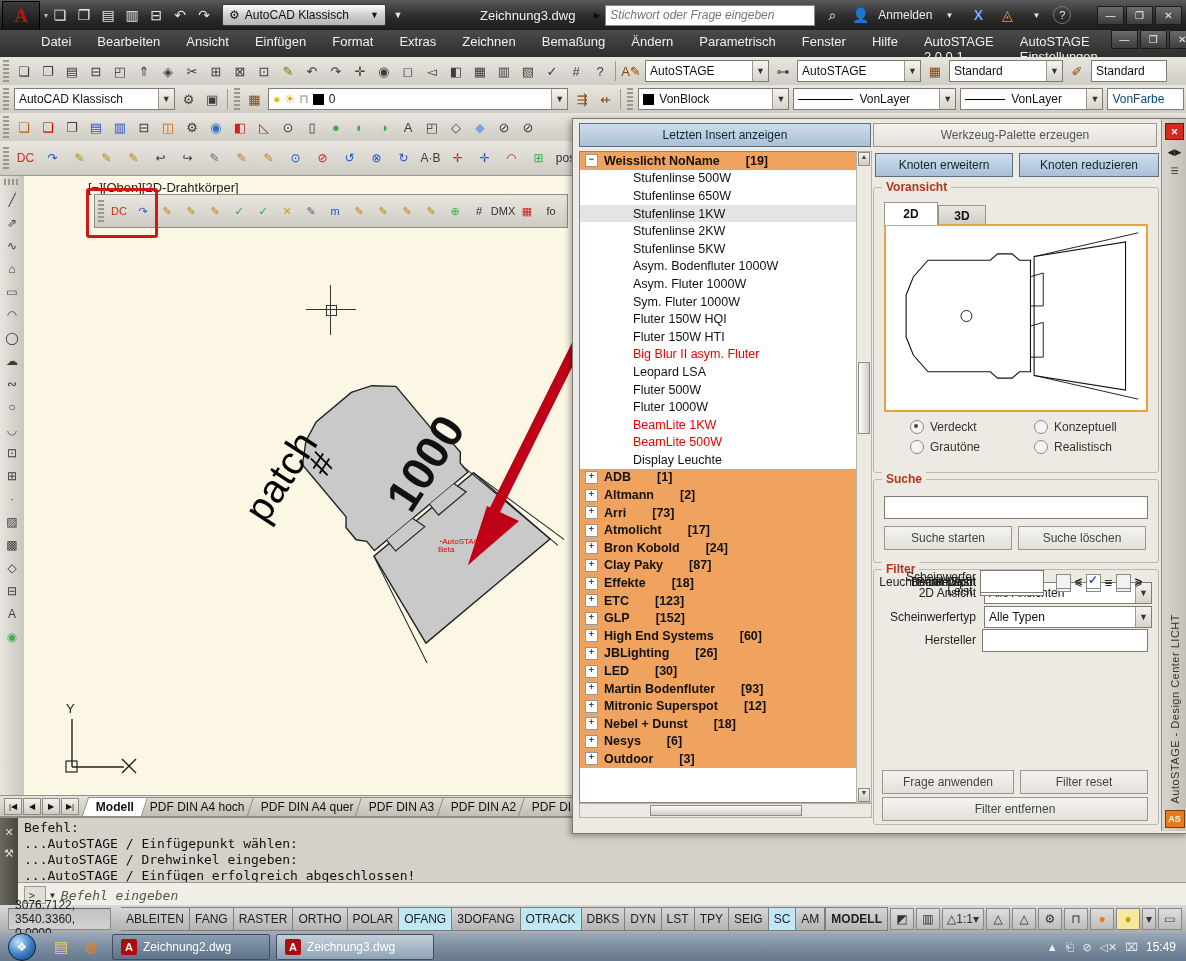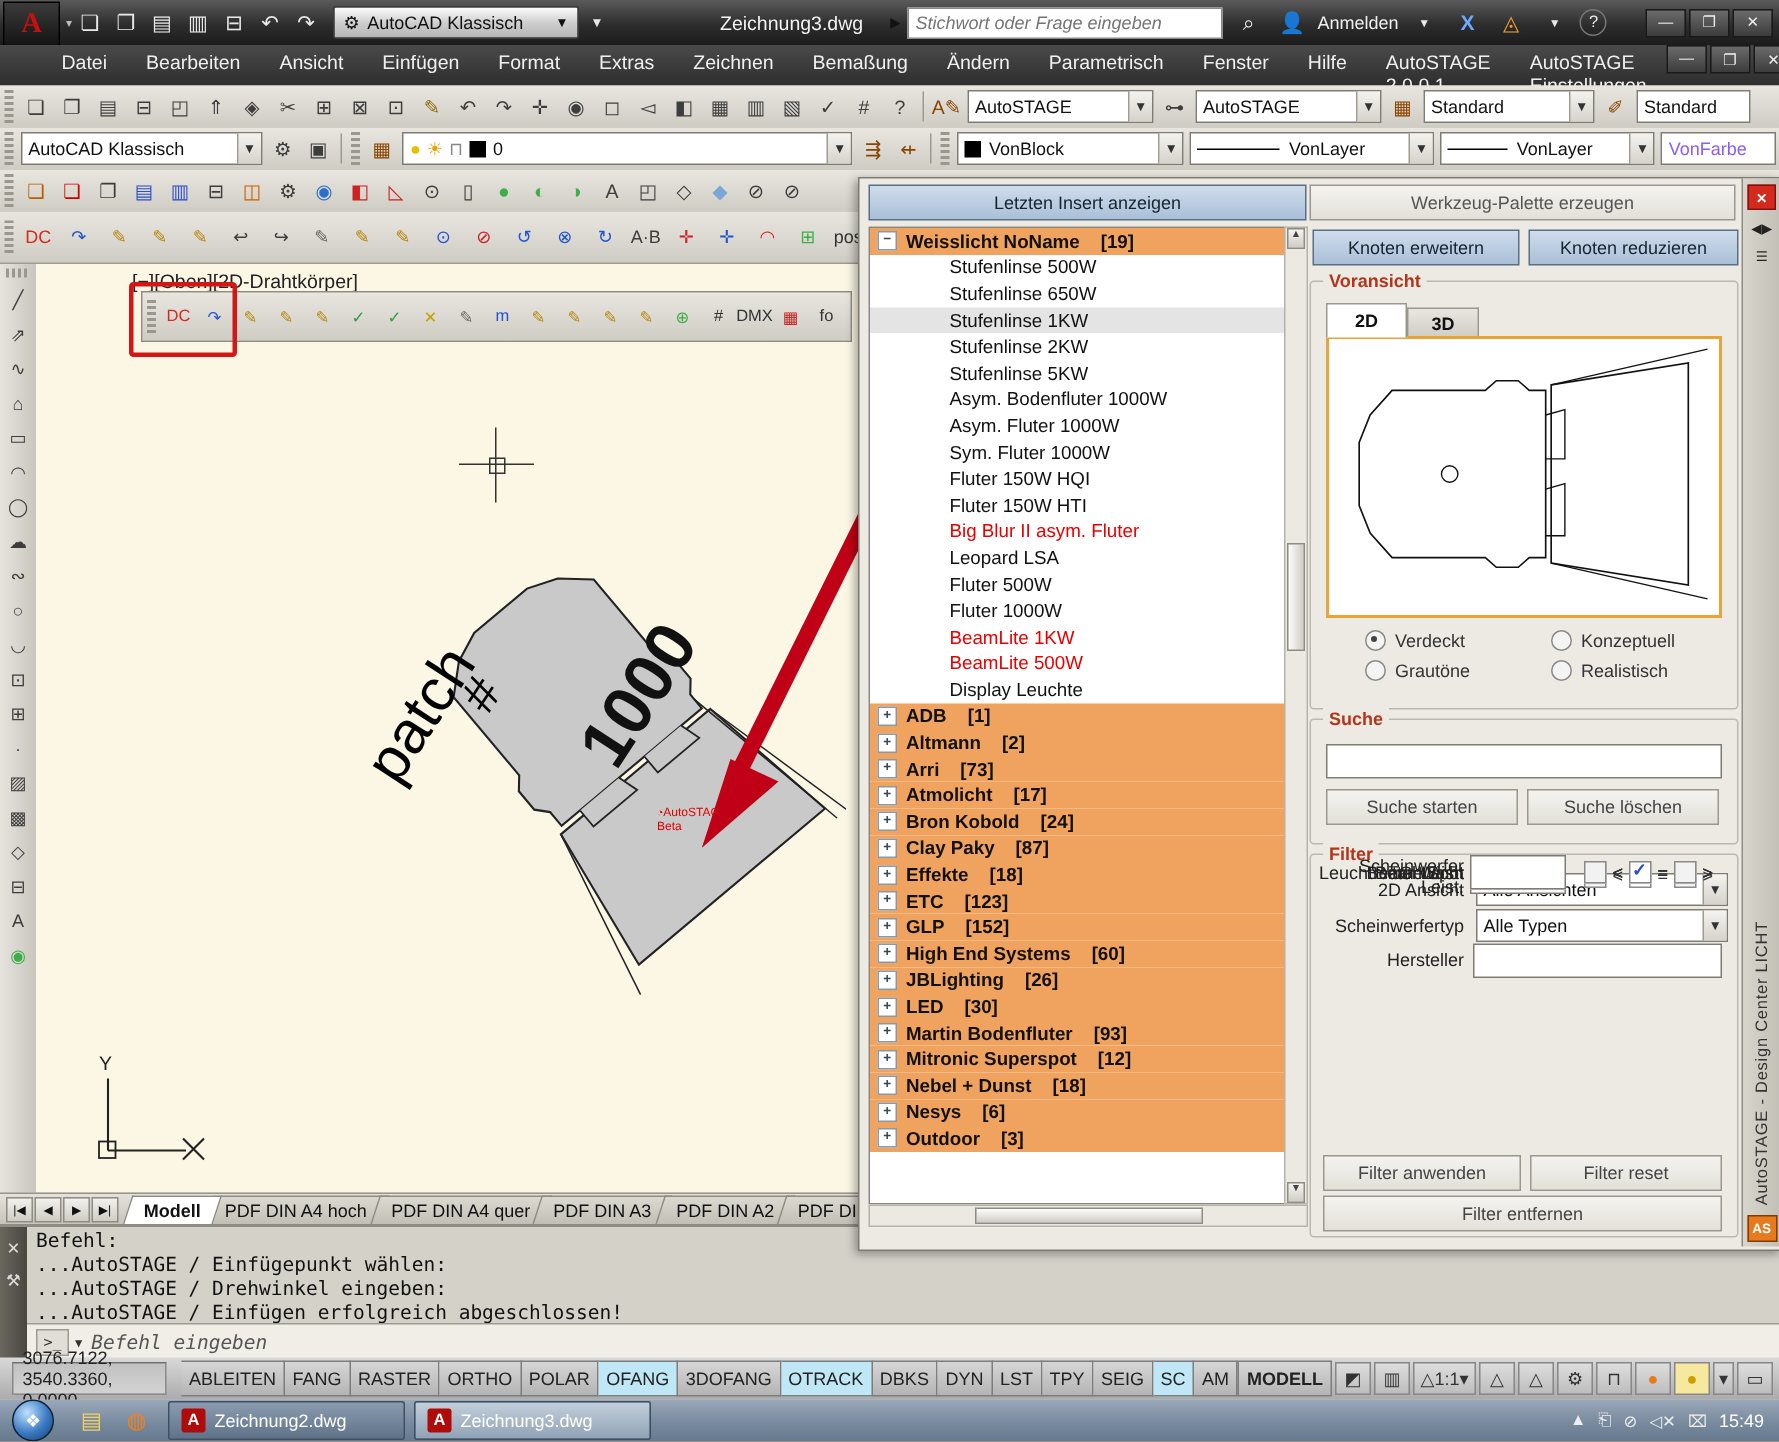--- a/index.html
+++ b/index.html
@@ -78,21 +78,21 @@
   .palette{left:572px;top:118px;width:614px;height:714px;background:#eceae3;border:1px solid #7e7b73;box-shadow:-2px 2px 6px rgba(0,0,0,.35);}
   .pal-btn{position:absolute;height:22px;border:1px solid #5a6e86;background:linear-gradient(#cfdcec,#a9c0d8);display:flex;align-items:center;justify-content:center;font-size:12px;color:#15242f;}
   .pal-btn.plain{background:linear-gradient(#f4f3ef,#e2e0d8);border-color:#9a978f;color:#555;}
   .tree{position:absolute;left:6px;top:32px;width:276px;height:650px;background:#fff;border:1px solid #8a877f;overflow:hidden;font-size:12.5px;}
   .trow{height:17.6px;display:flex;align-items:center;white-space:nowrap;padding-left:34px;}
   .trow .box{width:11px;height:11px;border:1px solid #8899aa;background:#fff;font-size:9px;line-height:9px;text-align:center;margin-right:6px;color:#345;flex:0 0 auto;}
   .trow .box:empty{visibility:hidden;}
   .trow.grp{padding-left:5px;background:#f0a35e;font-weight:bold;}
   .trow.hl{background:#e4e4e4;}
   .trow.red{color:#e80000;}
-  .trow .cnt{margin-left:14px;font-weight:bold;}
+  .trow .cnt{margin-left:26px;font-weight:bold;}
   .vscroll{position:absolute;left:283px;top:32px;width:14px;height:650px;background:#ece9e2;border:1px solid #b5b2aa;}
   .vthumb{position:absolute;left:1px;top:210px;width:10px;height:70px;background:linear-gradient(90deg,#fdfdfd,#cfccc4);border:1px solid #8f8c84;}
   .varr{position:absolute;left:1px;width:10px;height:12px;font-size:7px;text-align:center;color:#444;background:linear-gradient(#f4f3ef,#d0cdc5);border:1px solid #8f8c84;}
   .hscroll{position:absolute;left:6px;top:684px;width:291px;height:13px;background:#ece9e2;border:1px solid #b5b2aa;}
   .hthumb{position:absolute;left:70px;top:1px;width:150px;height:9px;background:linear-gradient(#fdfdfd,#cfccc4);border:1px solid #8f8c84;}
   .fieldset{position:absolute;border:1px solid #bbb8b0;border-radius:3px;background:#eceae3;}
   .fieldset .legend{position:absolute;top:-8px;left:8px;background:#eceae3;padding:0 4px;color:#b5351c;font-weight:bold;font-size:12px;}
   .ptab{position:absolute;height:22px;border:1px solid #9a978f;border-bottom:none;background:linear-gradient(#e8e6df,#d0cdc5);display:flex;align-items:center;justify-content:center;font-weight:bold;font-size:12px;}
   .ptab.act{background:#fff;z-index:2;}
   .preview-box{position:absolute;left:10px;top:36px;width:260px;height:184px;background:#fff;border:2px solid #e8a33b;}
@@ -264,21 +264,21 @@
     <div class="dd" style="width:160px;">
       <span class="ltline"></span>
       <span>VonLayer</span>
       <span class="caret">▼</span>
     </div>
     <div class="dd" style="width:140px;">
       <span class="ltline" style="width:40px;"></span>
       <span>VonLayer</span>
       <span class="caret">▼</span>
     </div>
-    <div class="dd" style="width:72px;color:#8b5cf6;">
+    <div class="dd" style="width:72px;color:#0c4a6e;">
       <span>VonFarbe</span>
     </div>
   </div>
 
   <div class="abs toolrow" style="top:113px;">
     <div class="grip"></div>
     <div style="display:flex;">
 
     <span class="tbtn" style="color: rgb(184, 92, 0);">❏</span>
         <span class="tbtn" style="color: rgb(204, 0, 0);">❏</span>
@@ -874,21 +874,21 @@
             <span style="width:4px;"></span>
             <span class="cb"></span>
             <span>&lt;</span>
             <span class="cb on"></span>
             <span>=</span>
             <span class="cb"></span>
             <span>&gt;</span>
           </div>
         </div>
 
-      <div class="pal-btn plain" style="left:8px;top:200px;width:130px;color:#444;">Filter anwenden</div>
+      <div class="pal-btn plain" style="left:8px;top:200px;width:130px;color:#444;">Frage anwenden</div>
       <div class="pal-btn plain" style="left:146px;top:200px;width:126px;color:#444;">Filter reset</div>
       <div class="pal-btn plain" style="left:8px;top:227px;width:264px;color:#444;">Filter entfernen</div>
     </div>
 
     <div class="strip">
       <span class="sico closeX">✕</span>
       <span class="sico">◀▶</span>
       <span class="sico">☰</span>
       <span class="vtext">AutoSTAGE - Design Center LICHT</span>
       <span class="as-logo">AS</span>

